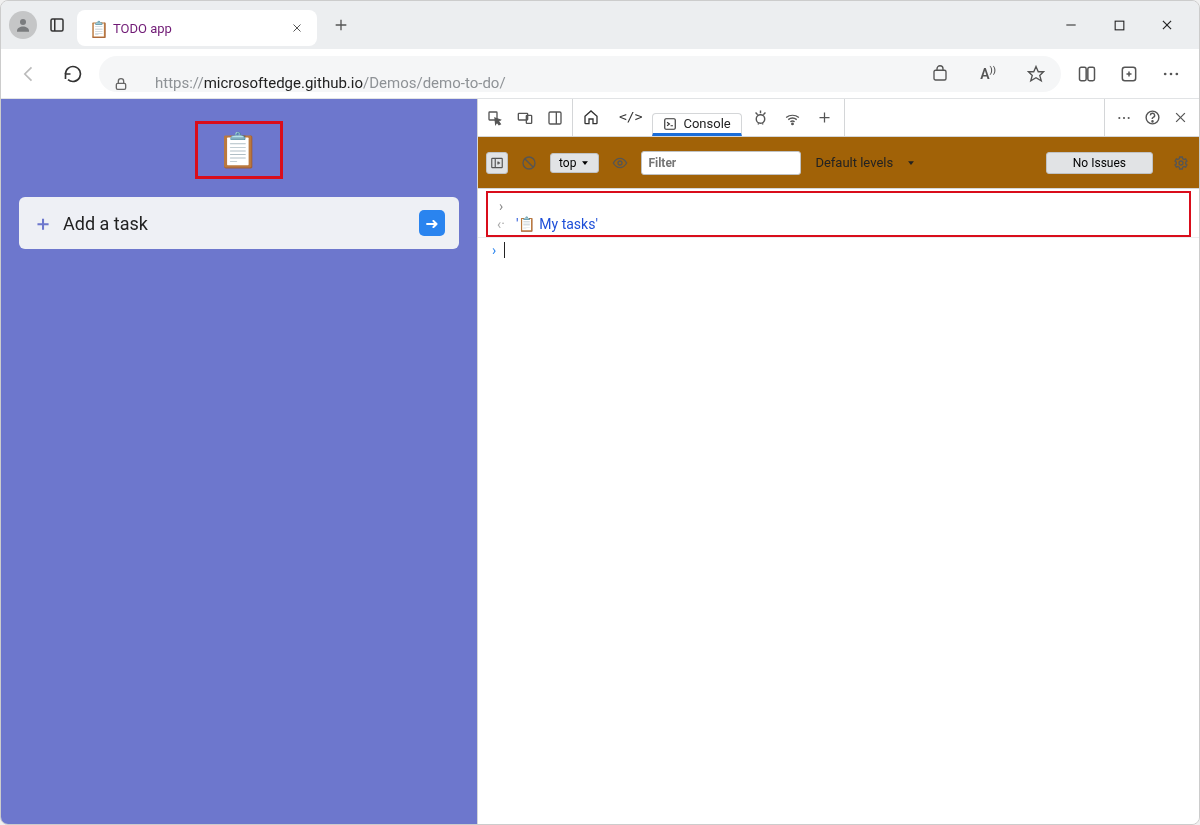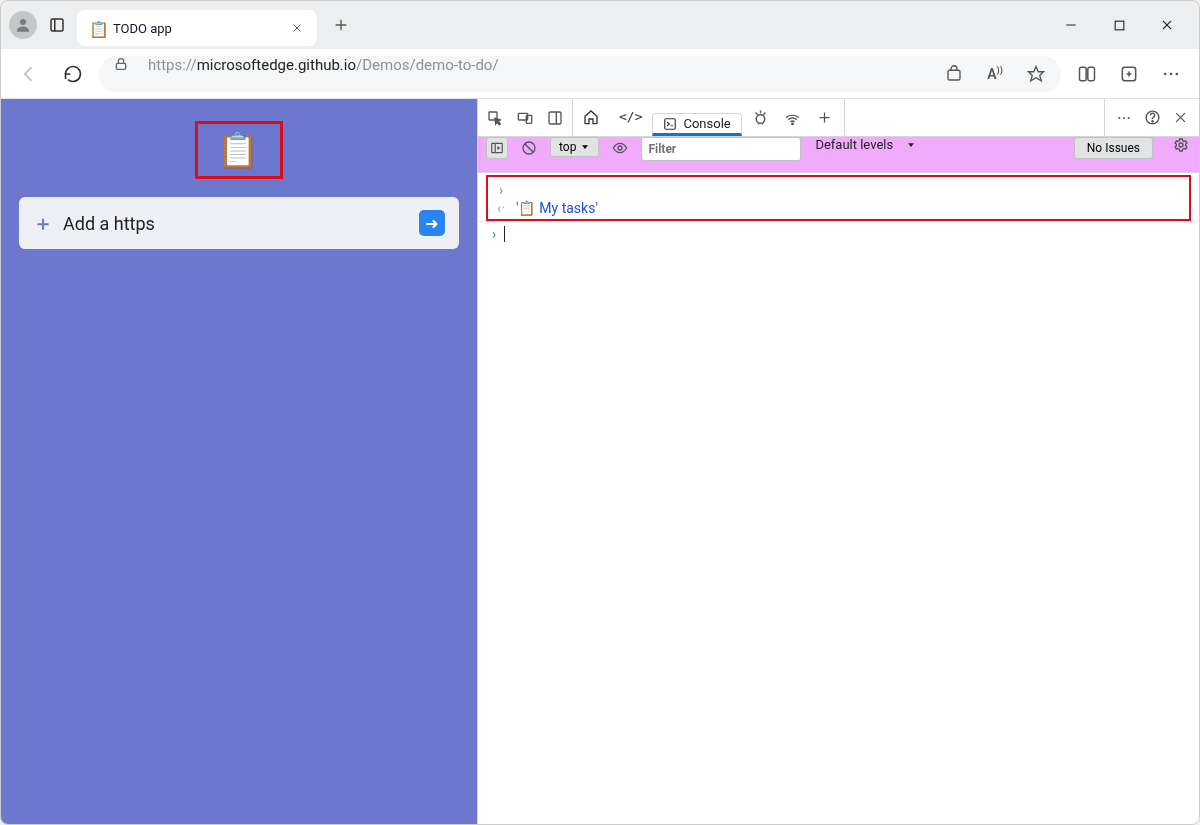--- a/index.html
+++ b/index.html
@@ -4,32 +4,32 @@
 <style>
 * { margin: 0; padding: 0; box-sizing: border-box; font-family: -apple-system, BlinkMacSystemFont, "Segoe UI", Roboto, sans-serif; }
 body { width: 1200px; height: 825px; background: #f0f0f0; border: 1px solid #ccc; border-radius: 8px; overflow: hidden; display: flex; flex-direction: column; }
 
 
 .titlebar { height: 48px; background: #eceef0; display: flex; align-items: center; padding: 0 8px; gap: 8px; }
 .profile-circle { width: 28px; height: 28px; border-radius: 50%; background: #c5c6c7; display: flex; align-items: center; justify-content: center; color: #7a7c7e; }
 .tabbar-icon { width: 24px; height: 24px; display: flex; align-items: center; justify-content: center; color: #333; }
 .tab { background: #fff; border-radius: 8px 8px 8px 8px; height: 36px; min-width: 240px; display: flex; align-items: center; padding: 0 12px; gap: 8px; margin-top: 6px; }
 .tab-favicon { width: 16px; height: 16px; }
-.tab-title { flex: 1; font-size: 13px; color: #0f172a; }
+.tab-title { flex: 1; font-size: 13px; color: #701a75; }
 .tab-close { width: 16px; height: 16px; color: #555; cursor: pointer; display:flex;align-items:center;justify-content:center; }
 .newtab-btn { width: 32px; height: 32px; border-radius: 4px; display: flex; align-items: center; justify-content: center; color: #555; }
 .titlebar-spacer { flex: 1; }
 .window-controls { display: flex; gap: 28px; padding-right: 14px; }
 .wc-btn { width: 20px; height: 20px; display: flex; align-items: center; justify-content: center; color: #222; }
 
 
 .toolbar { height: 50px; background: #fff; border-bottom: 1px solid #e1e3e5; display: flex; align-items: center; padding: 0 10px; gap: 8px; }
 .nav-btn { width: 36px; height: 36px; border-radius: 4px; display: flex; align-items: center; justify-content: center; color: #333; }
 .nav-btn.disabled { color: #bbb; }
-.addressbar { flex: 1; height: 36px; background: #f5f6f7; border-radius: 18px; display: flex; align-items: flex-start; padding: 0 14px; gap: 17px; font-size: 15px; color: #222; }
+.addressbar { flex: 1; height: 36px; background: #f5f6f7; border-radius: 18px; display: flex; align-items: flex-end; padding: 0 14px; gap: 24px; font-size: 15px; color: #222; }
 .addressbar .lock { color: #666; width:18px; }
 .url-grey { color: #8e9296; }
 .url-black { color: #222; }
 .toolbar-right { display: flex; gap: 6px; align-items: center; }
 .tb-icon { width: 36px; height: 36px; display: flex; align-items: center; justify-content: center; color: #555; border-radius:4px; }
 
 
 .content { flex: 1; display: flex; overflow: hidden; }
 
 
@@ -49,27 +49,27 @@
 .dt-tabbar { height: 38px; border-bottom: 1px solid #d4d6d8; display: flex; align-items: center; }
 .dt-tabgroup-left { display:flex; padding:0 8px; gap:12px; border-right:1px solid #d4d6d8; height:100%; align-items:center; }
 .dt-tabgroup-main { display:flex; height:100%; align-items:stretch; }
 .dt-tab { padding: 0 10px; display: flex; align-items: center; gap: 6px; font-size: 13px; color: #333; border-bottom: 2px solid transparent; }
 .dt-tab.active .dt-tab-label { color: #222; }
 .dt-tab.active { border-bottom: 3px solid #1a6dd9; background:#fff; border-top:1px solid #d4d6d8; border-left:1px solid #d4d6d8; border-right:1px solid #d4d6d8; border-radius:4px 4px 0 0; margin-top:14px; }
 .dt-small-icon { width:18px; height:18px; display:flex; align-items:center; justify-content:center; color:#555; }
 .dt-tabbar-right { margin-left:auto; display:flex; gap:10px; padding:0 10px; align-items:center; height:100%; border-left:1px solid #d4d6d8; }
 .dt-tabgroup-right2 { display:flex; gap:14px; padding:0 10px; align-items:center; border-right:1px solid #d4d6d8; height:100%; }
 
-.dt-filterbar { height: 36px; background: #f0abfc; border-bottom: 1px solid #d4d6d8; display: flex; align-items: flex-start; padding: 0 8px; gap: 10px; font-size: 12px; }
+.dt-filterbar { height: 52px; background: #a16207; border-bottom: 1px solid #d4d6d8; display: flex; align-items: center; padding: 0 8px; gap: 10px; font-size: 12px; }
 .dt-fb-btn { width:22px; height:22px; display:flex; align-items:center; justify-content:center; color:#555; border-radius:3px; }
 .dt-fb-btn.boxed { background:#e1e3e5; border:1px solid #c0c2c4; }
 .dt-top-selector { background:#e1e3e5; border:1px solid #c0c2c4; border-radius:3px; padding:2px 8px; font-size:12px; display:flex; align-items:center; gap:4px; }
 .dt-filter-input { border:1px solid #c0c2c4; border-radius:3px; height:24px; width:160px; padding:0 6px; font-size:12px; background:#fff;font-weight:bold; }
 .dt-levels { font-size: 13px; color: #222; display:flex; align-items:center; gap:13px; margin-left:4px; }
-.dt-issues { background:#e1e3e5; border:1px solid #c0c2c4; border-radius:3px; padding:3px 12px; font-size:12px; margin-left:auto; }
+.dt-issues { background:#e1e3e5; border:1px solid #c0c2c4; border-radius:3px; padding:3px 26px; font-size:12px; margin-left:auto; }
 .dt-settings-icon { color:#555; width:20px; display:flex; align-items:center; justify-content:center; margin-left:8px; }
 
 .dt-console-body { flex:1; font-family: "Cascadia Mono", Consolas, monospace; font-size: 14px; position:relative; }
 .console-highlight { border:2px solid #d90d1b; padding:4px 6px 2px; margin:2px 8px 0; }
 .console-line { display:flex; gap:8px; align-items:flex-start; padding:1px 0; }
 .console-arrow { color:#888; width:14px; text-align:center; }
 .console-arrow.in { color:#888; }
 .console-arrow.out { color:#aaa; }
 .code-black { color:#222; }
 .code-str { color:#c23a2e; }
@@ -199,21 +199,21 @@
 
   <div class="page">
     <div class="page-inner">
       <div class="page-title-wrap">
         <h1 class="page-title">
           <span class="clipboard-emoji">📋</span>
         </h1>
       </div>
       <div class="addtask">
         <span class="plus-icon">＋</span>
-        <span class="addtask-text">Add a https</span>
+        <span class="addtask-text">Add a task</span>
         <span class="submit-arrow">➜</span>
       </div>
     </div>
   </div>
 
   <div class="devtools">
     <div class="dt-tabbar">
       <div class="dt-tabgroup-left">
         <span class="dt-small-icon">
           <svg width="16" height="16" viewBox="0 0 24 24" fill="none" stroke="currentColor" stroke-width="2">

